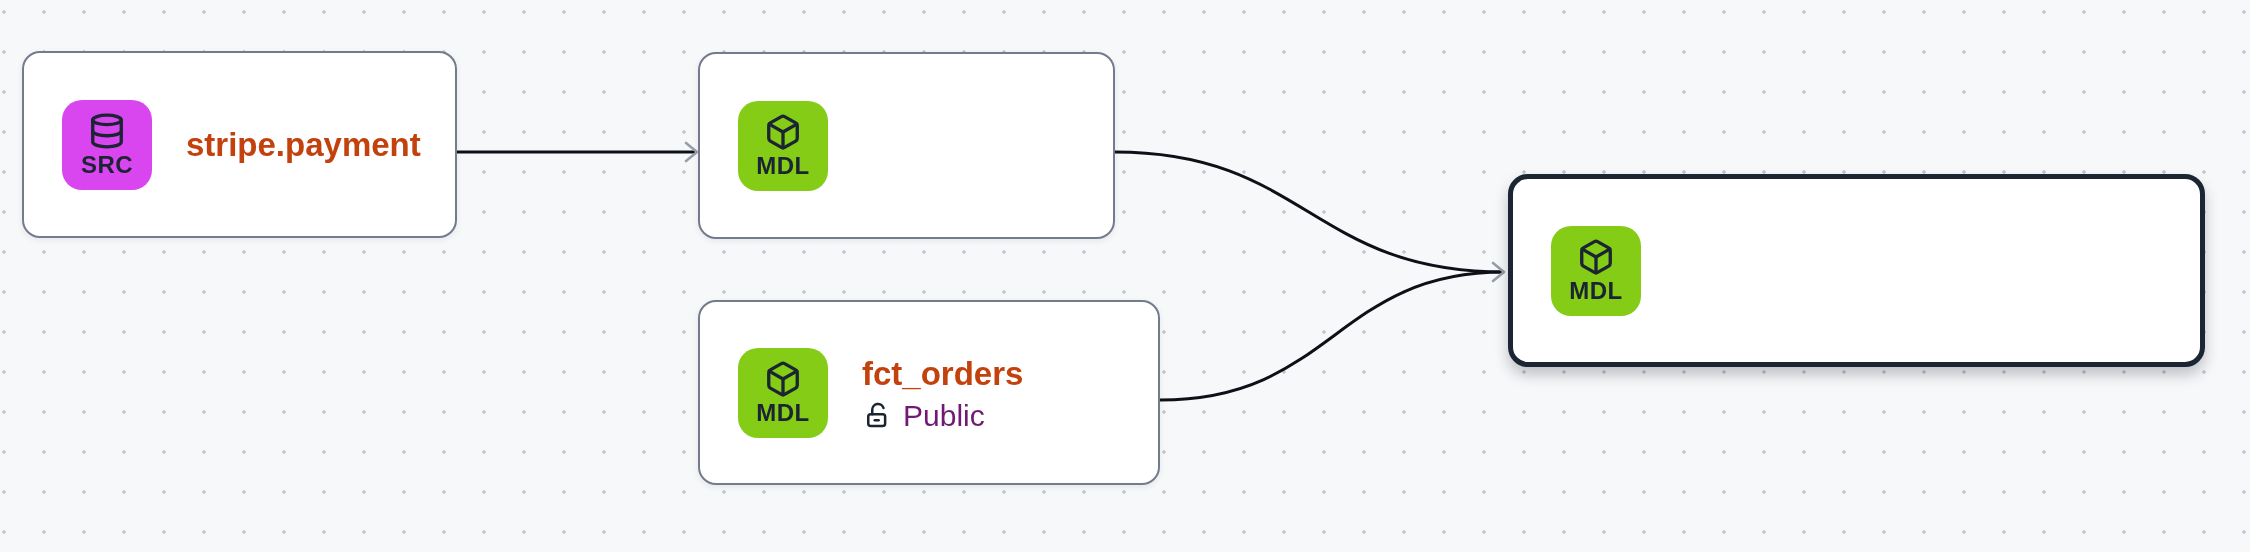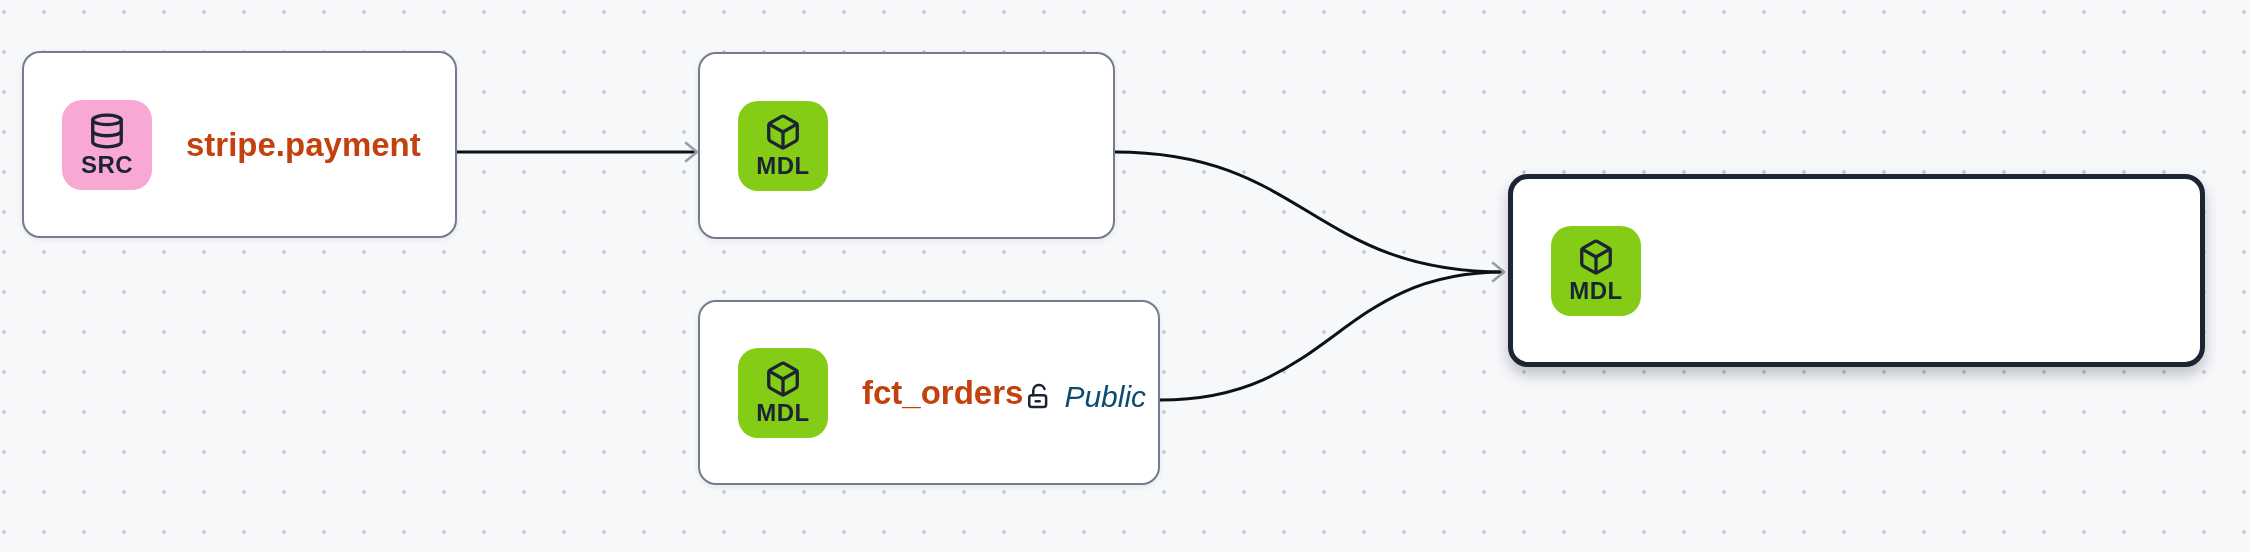--- a/index.html
+++ b/index.html
@@ -30,34 +30,34 @@
   .node.selected{
     border:5px solid #1c2534;
     border-radius:20px;
     box-shadow:0 8px 14px rgba(25,30,45,0.25);
   }
   .badge{
     width:90px;height:90px;border-radius:20px;
     display:flex;flex-direction:column;align-items:center;justify-content:center;
     flex:none;
   }
-  .badge-src{background:#f9a8d4;}
+  .badge-src{background:#d946ef;}
   .badge-mdl{background:#84cc16;}
   .badge svg{display:block;}
   .badge-label{
     font-size:24px;font-weight:600;color:#1b2433;line-height:1;margin-top:3px;
     letter-spacing:0.5px;
   }
-  .text-col{display:flex;flex-direction:row;justify-content:center;}
+  .text-col{display:flex;flex-direction:column;justify-content:center;}
   .title{
     font-size:33px;font-weight:600;color:#c2410c;line-height:1.2;white-space:nowrap;
   }
   .meta{
     display:flex;align-items:center;gap:11px;
-    font-size:30px;font-weight:400;color:#0c4a6e;margin-top:8px;line-height:1;font-style:italic;
+    font-size:30px;font-weight:400;color:#701a75;margin-top:8px;line-height:1;
   }
   .meta svg{display:block;}
 </style>
 </head>
 <body>
 
 <div id="canvas">
 
   <svg id="edges" viewBox="0 0 2250 552">
     <path class="edge" d="M457 152 L695 152"></path>

